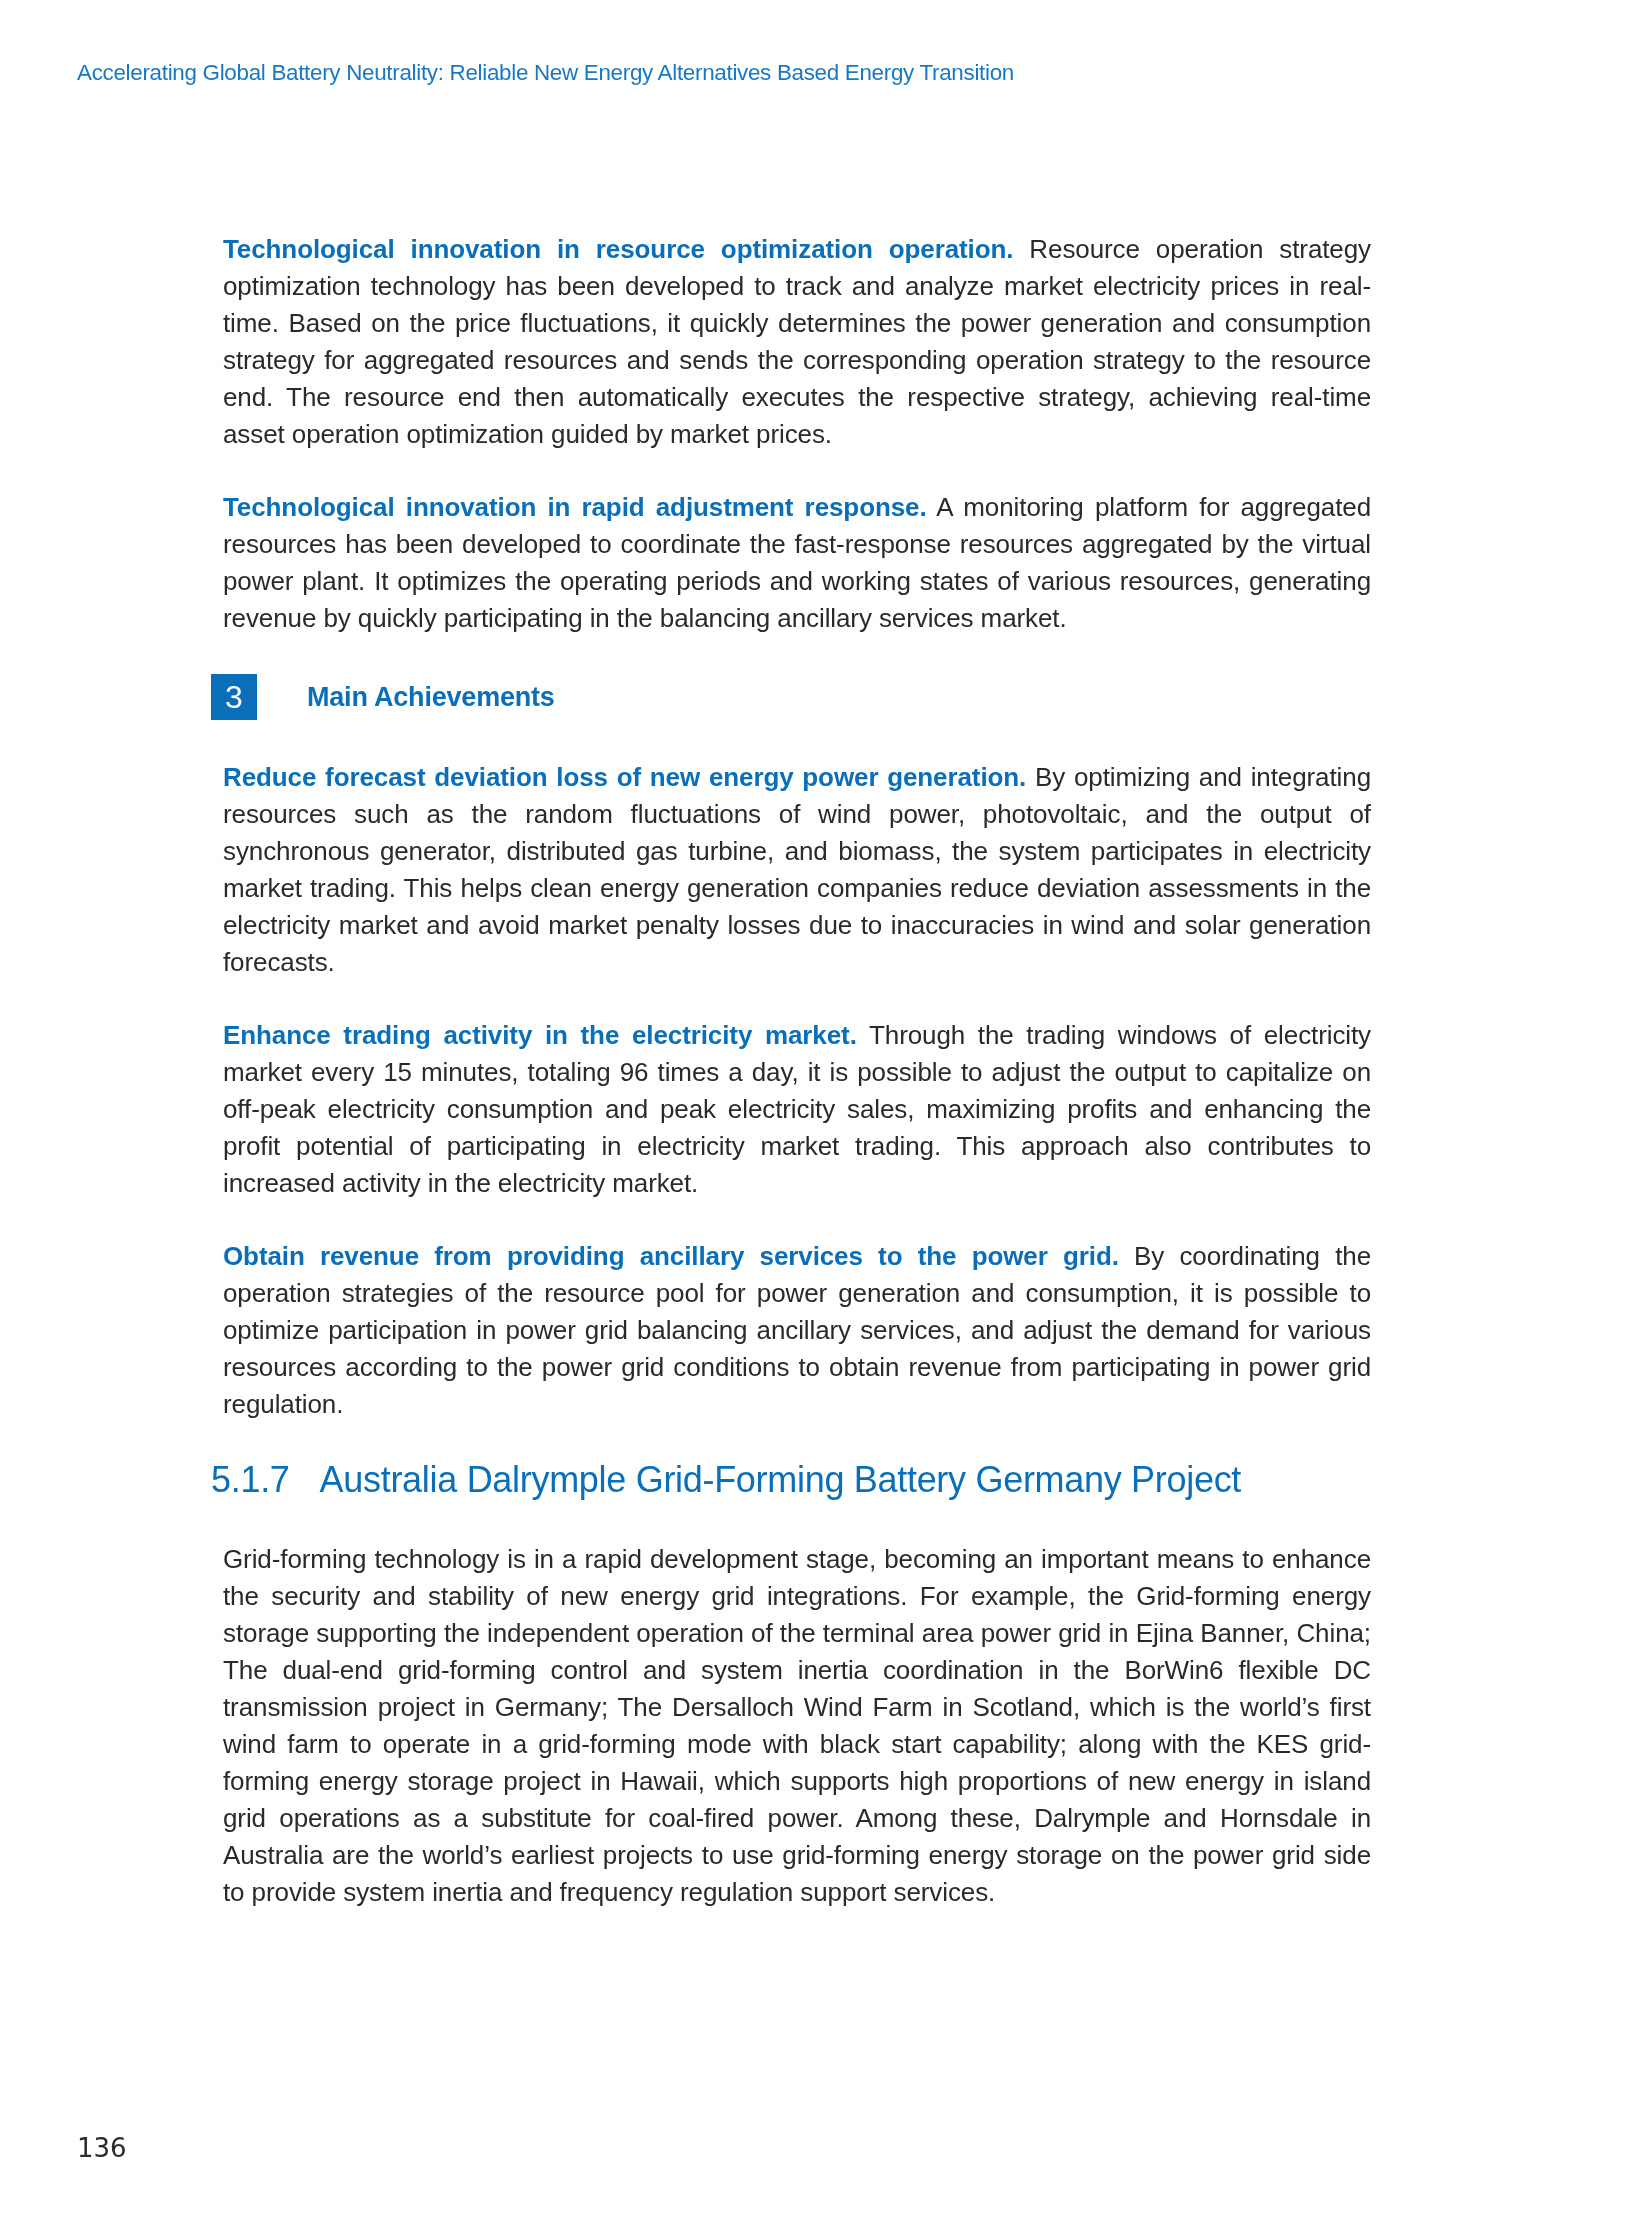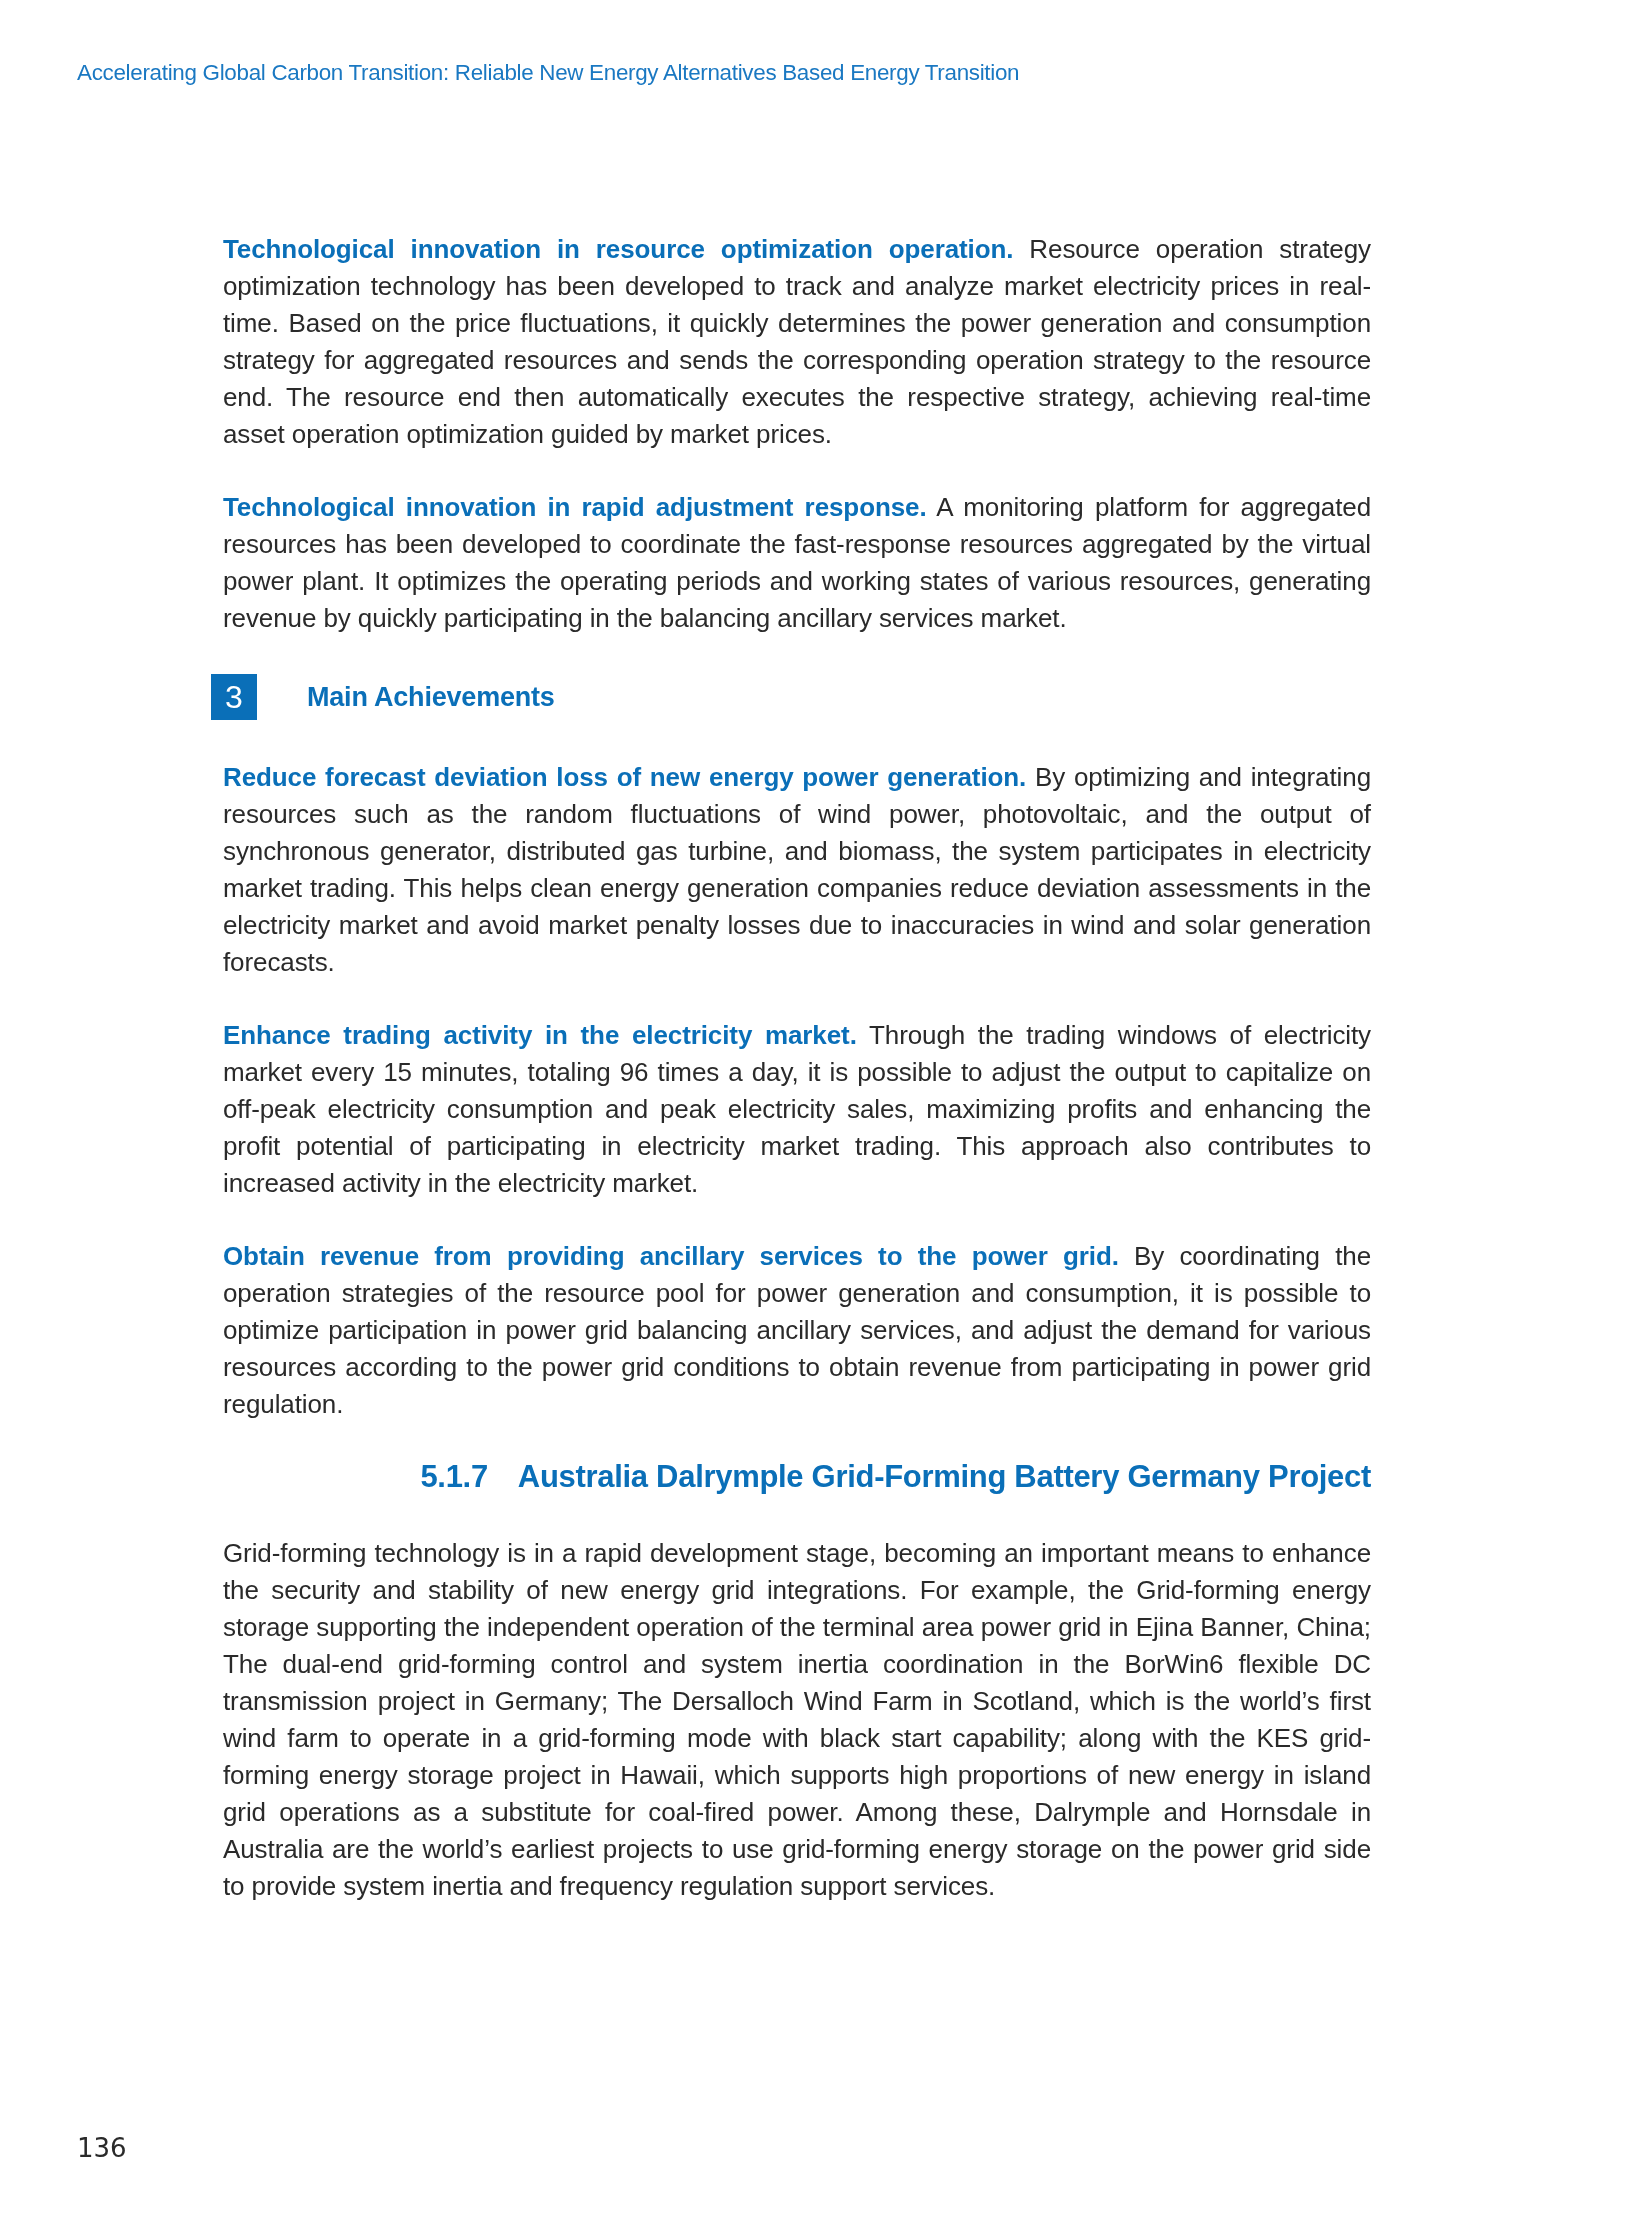--- a/index.html
+++ b/index.html
@@ -61,44 +61,43 @@
     }
     .num-title {
       color: #0a6fb8;
       font-size: 27px;
       font-weight: bold;
       letter-spacing: -0.2px;
       margin-left: 34px;
     }
     .sub-heading {
       color: #0a6fb8;
-      font-size: 31px;
-      font-weight: bold;
+      font-size: 36px;
+      font-weight: normal;
       margin: 2px 0 40px 0;
       letter-spacing: -0.3px;
       display: flex;
-      justify-content: flex-end;
     }
     .sub-heading .sub-num {
       margin-right: 30px;
     }
     .page-number {
       position: absolute;
       left: 77px;
       top: 2109px;
       font-size: 26px;
       color: #2a2a2a;
       font-family: "DejaVu Sans", sans-serif;
       margin-top: 24px;
     }
   </style>
 </head>
 <body>
 
-<div class="running-header">Accelerating Global Carbon Transition: Reliable New Energy Alternatives Based Energy Transition</div>
+<div class="running-header">Accelerating Global Battery Neutrality: Reliable New Energy Alternatives Based Energy Transition</div>
 
 <div class="content">
 
   <p class="para">
     <span class="lead">Technological innovation in resource optimization operation.</span><span> Resource operation strategy optimization technology has been developed to track and analyze market electricity prices in real-time. Based on the price fluctuations, it quickly determines the power generation and consumption strategy for aggregated resources and sends the corresponding operation strategy to the resource end. The resource end then automatically executes the respective strategy, achieving real-time asset operation optimization guided by market prices.</span>
   </p>
 
   <p class="para">
     <span class="lead">Technological innovation in rapid adjustment response.</span><span> A monitoring platform for aggregated resources has been developed to coordinate the fast-response resources aggregated by the virtual power plant. It optimizes the operating periods and working states of various resources, generating revenue by quickly participating in the balancing ancillary services market.</span>
   </p>

